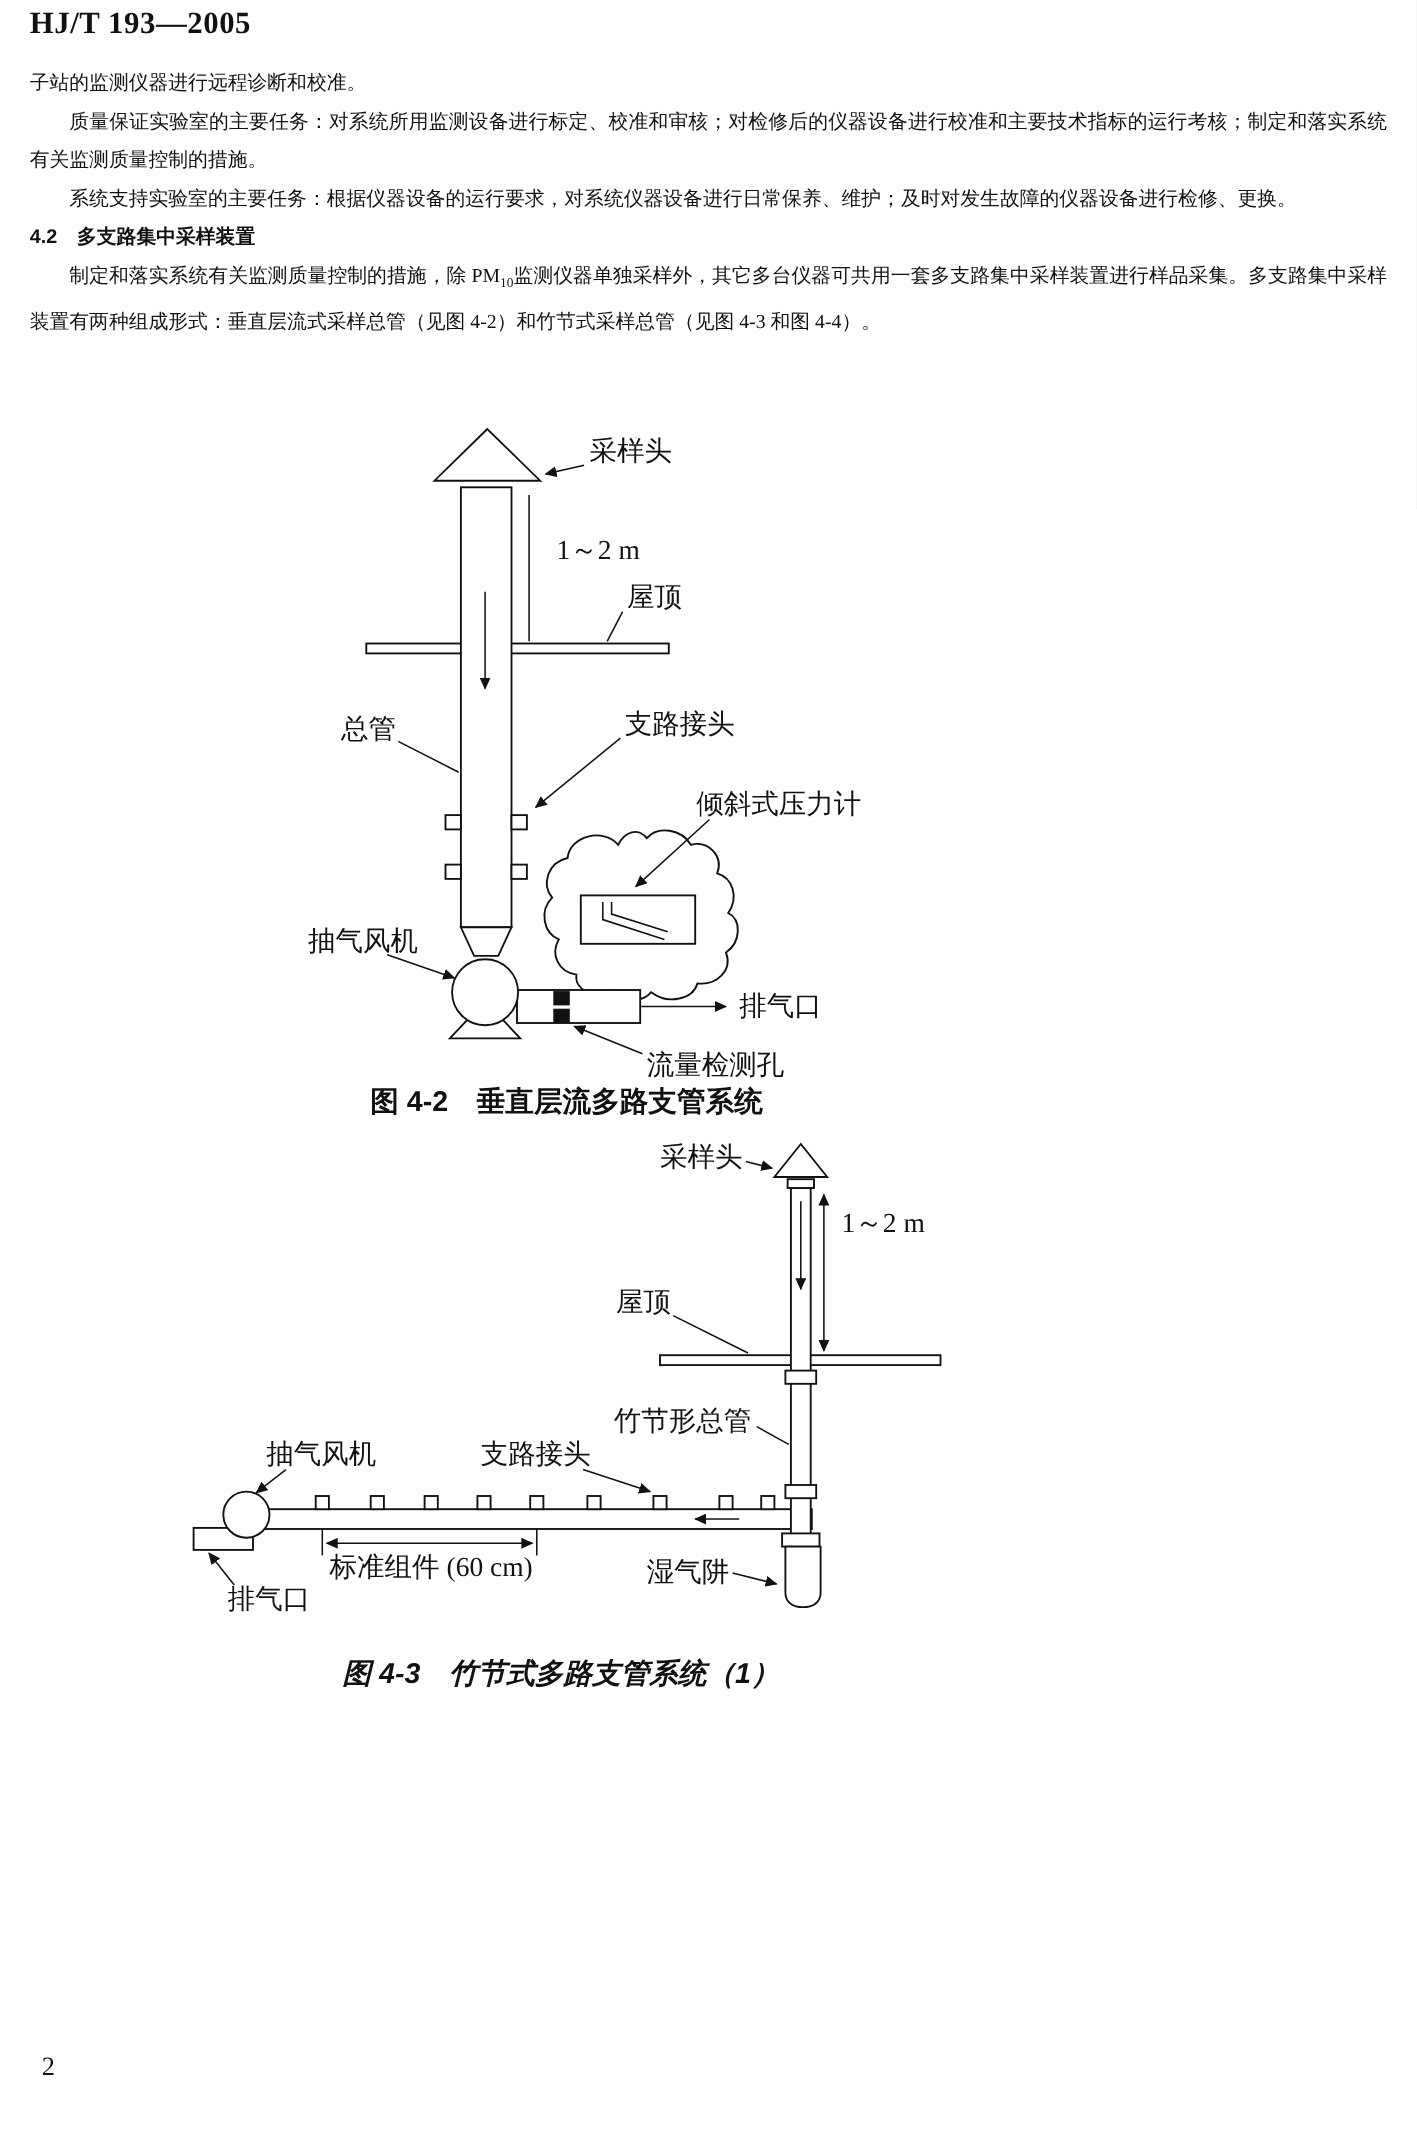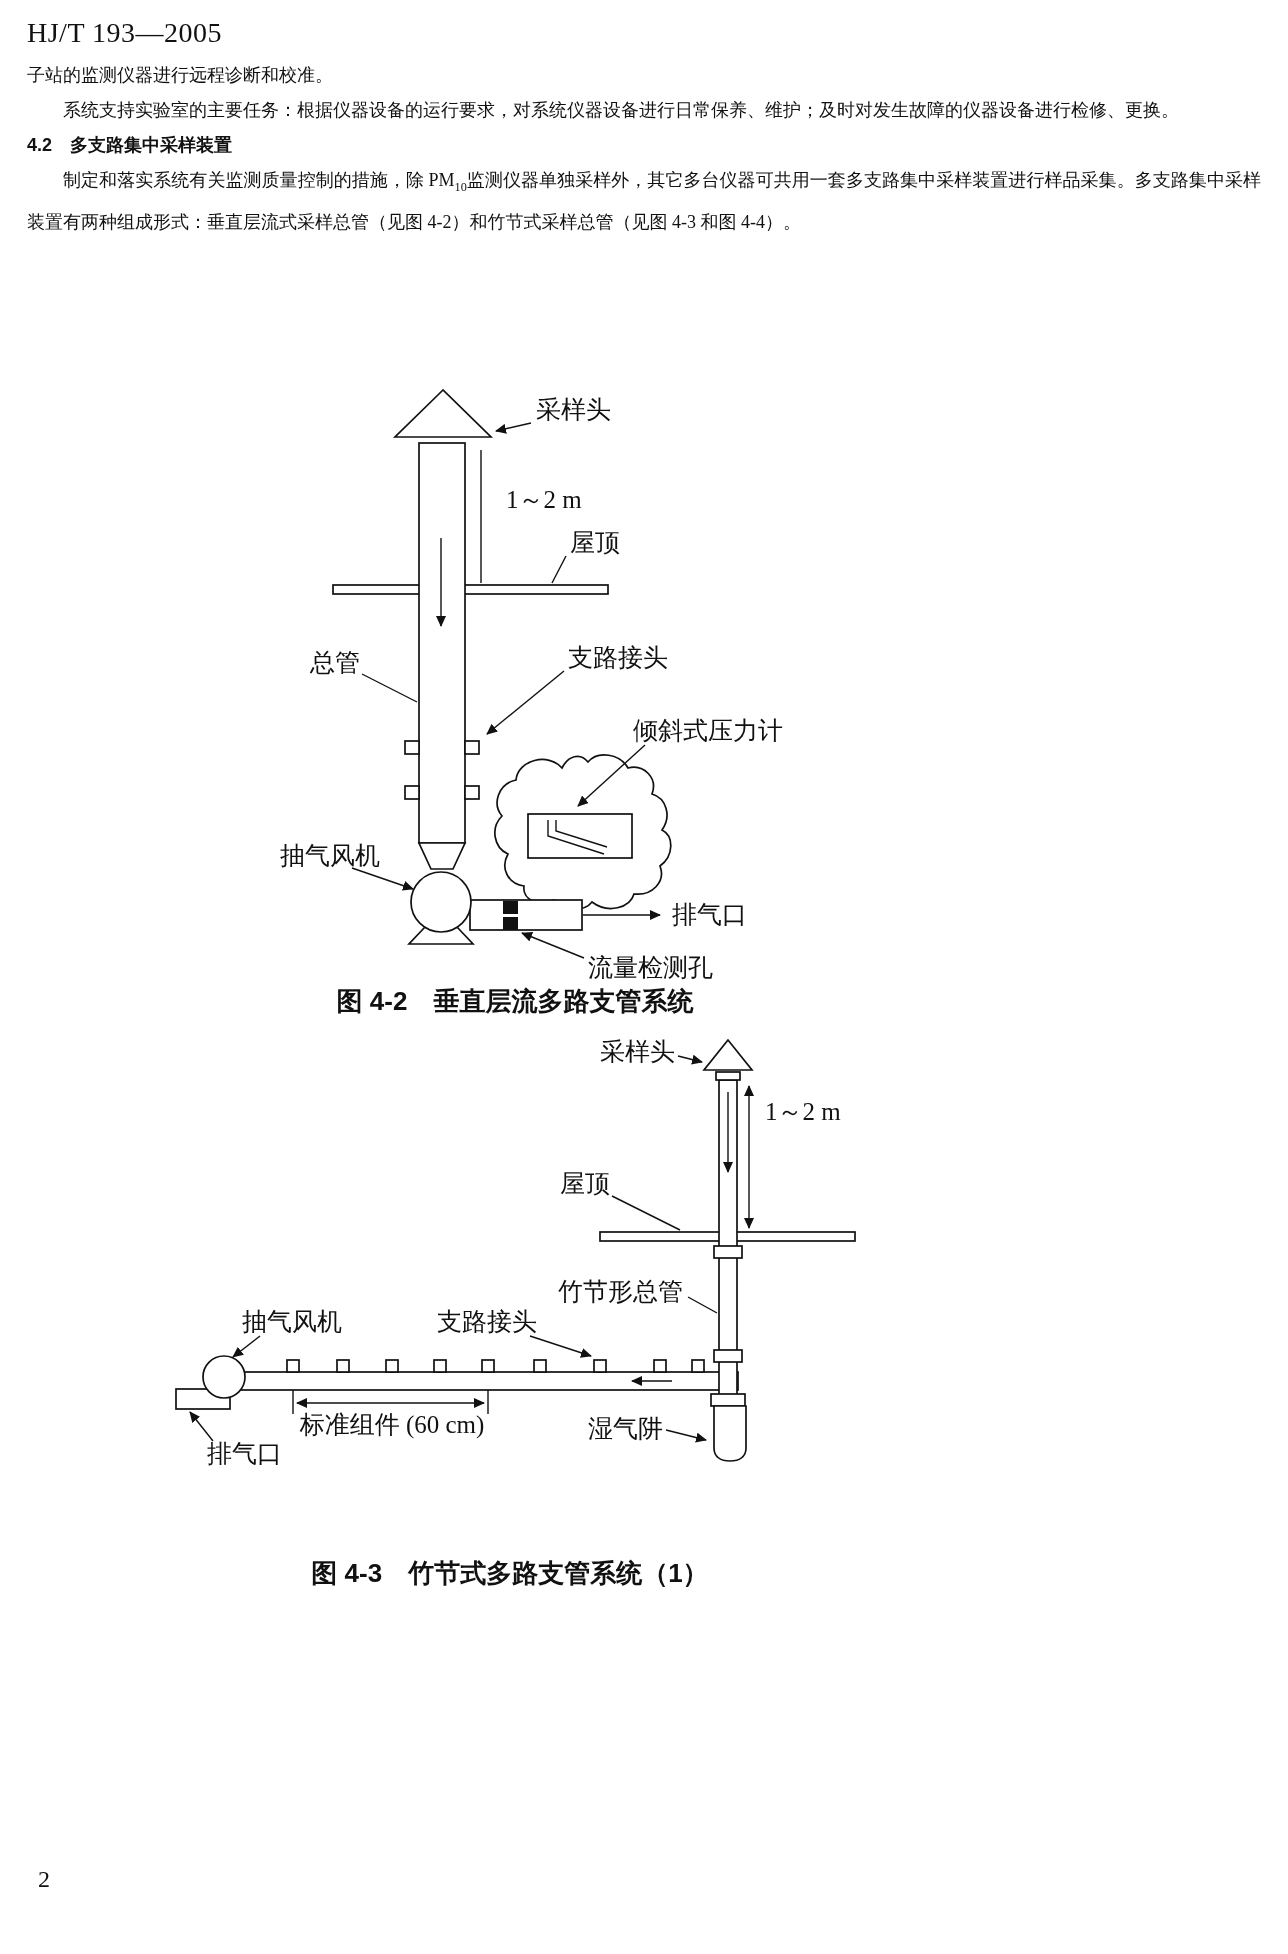--- a/index.html
+++ b/index.html
@@ -3,22 +3,22 @@
 <meta charset="utf-8">
 <style>
   html,body { margin:0; padding:0; background:#e8e8e8; }
   .page {
     position:relative; width:1288px; height:1954px; margin:0 auto;
     background:#ffffff; color:#111;
     font-family:"Liberation Serif","DejaVu Serif",serif;
     overflow:hidden;
   }
   .doc-header {
-    position:absolute; left:27px; top:17px;
-    font-weight:normal; font-size:28px; letter-spacing:.5px;
+    position:absolute; left:27px; top:6px;
+    font-weight:bold; font-size:28px; letter-spacing:.5px;
   }
   .body-text {
     position:absolute; left:27px; top:58px; width:1234px;
     font-size:18px; line-height:35px; text-align:justify;
   }
   .body-text p { margin:0; }
   .indent { text-indent:2em; }
   .section-heading {
     font-family:"Liberation Sans","DejaVu Sans",sans-serif;
     font-weight:bold; margin-top:2px; white-space:pre-wrap;
@@ -30,32 +30,33 @@
   svg .shape { fill:#fff; stroke:#111; stroke-width:1.7px; }
   svg .solid { fill:#111; stroke:none; }
   svg .ln { fill:none; stroke:#111; stroke-width:1.4px; }
   svg text { font-family:"Liberation Serif","DejaVu Serif",serif; font-size:25px; fill:#111; }
   .fig-caption {
     position:absolute; text-align:center;
     font-family:"Liberation Sans","DejaVu Sans",sans-serif;
     font-weight:bold; font-size:26px;
   }
   #caption42 { left:0; top:984px; width:1030px;text-align:center; }
-  #caption43 { left:0; top:1556px; width:1020px; }
+  #caption43 { left:0; top:1504px; width:1020px;font-style:italic; }
   .page-number { position:absolute; left:38px; top:1866px; font-size:24px; }
 </style>
 </head>
 <body>
 
 <div class="page">
 
   <div class="doc-header">HJ/T 193—2005</div>
 
   <div class="body-text">
     <p>子站的监测仪器进行远程诊断和校准。</p>
+    <p class="indent">质量保证实验室的主要任务：对系统所用监测设备进行标定、校准和审核；对检修后的仪器设备进行校准和主要技术指标的运行考核；制定和落实系统有关监测质量控制的措施。</p>
     <p class="indent">系统支持实验室的主要任务：根据仪器设备的运行要求，对系统仪器设备进行日常保养、维护；及时对发生故障的仪器设备进行检修、更换。</p>
     <p class="section-heading">4.2　多支路集中采样装置</p>
     <p class="indent"><span>制定和落实系统有关监测质量控制的措施，除 PM</span><sub class="pm">10</sub><span>监测仪器单独采样外，其它多台仪器可共用一套多支路集中采样装置进行样品采集。多支路集中采样装置有两种组成形式：垂直层流式采样总管（见图 4-2）和竹节式采样总管（见图 4-3 和图 4-4）。</span></p>
   </div>
 
   <svg id="fig42" class="fig" width="1288" height="605" viewBox="0 380 1288 605" xmlns="http://www.w3.org/2000/svg">
     <defs>
       <marker id="ah42" markerUnits="userSpaceOnUse" markerWidth="12" markerHeight="10" refX="10" refY="5" orient="auto">
         <path d="M0,0 L11,5 L0,10 Z" fill="#111"></path>
       </marker>

